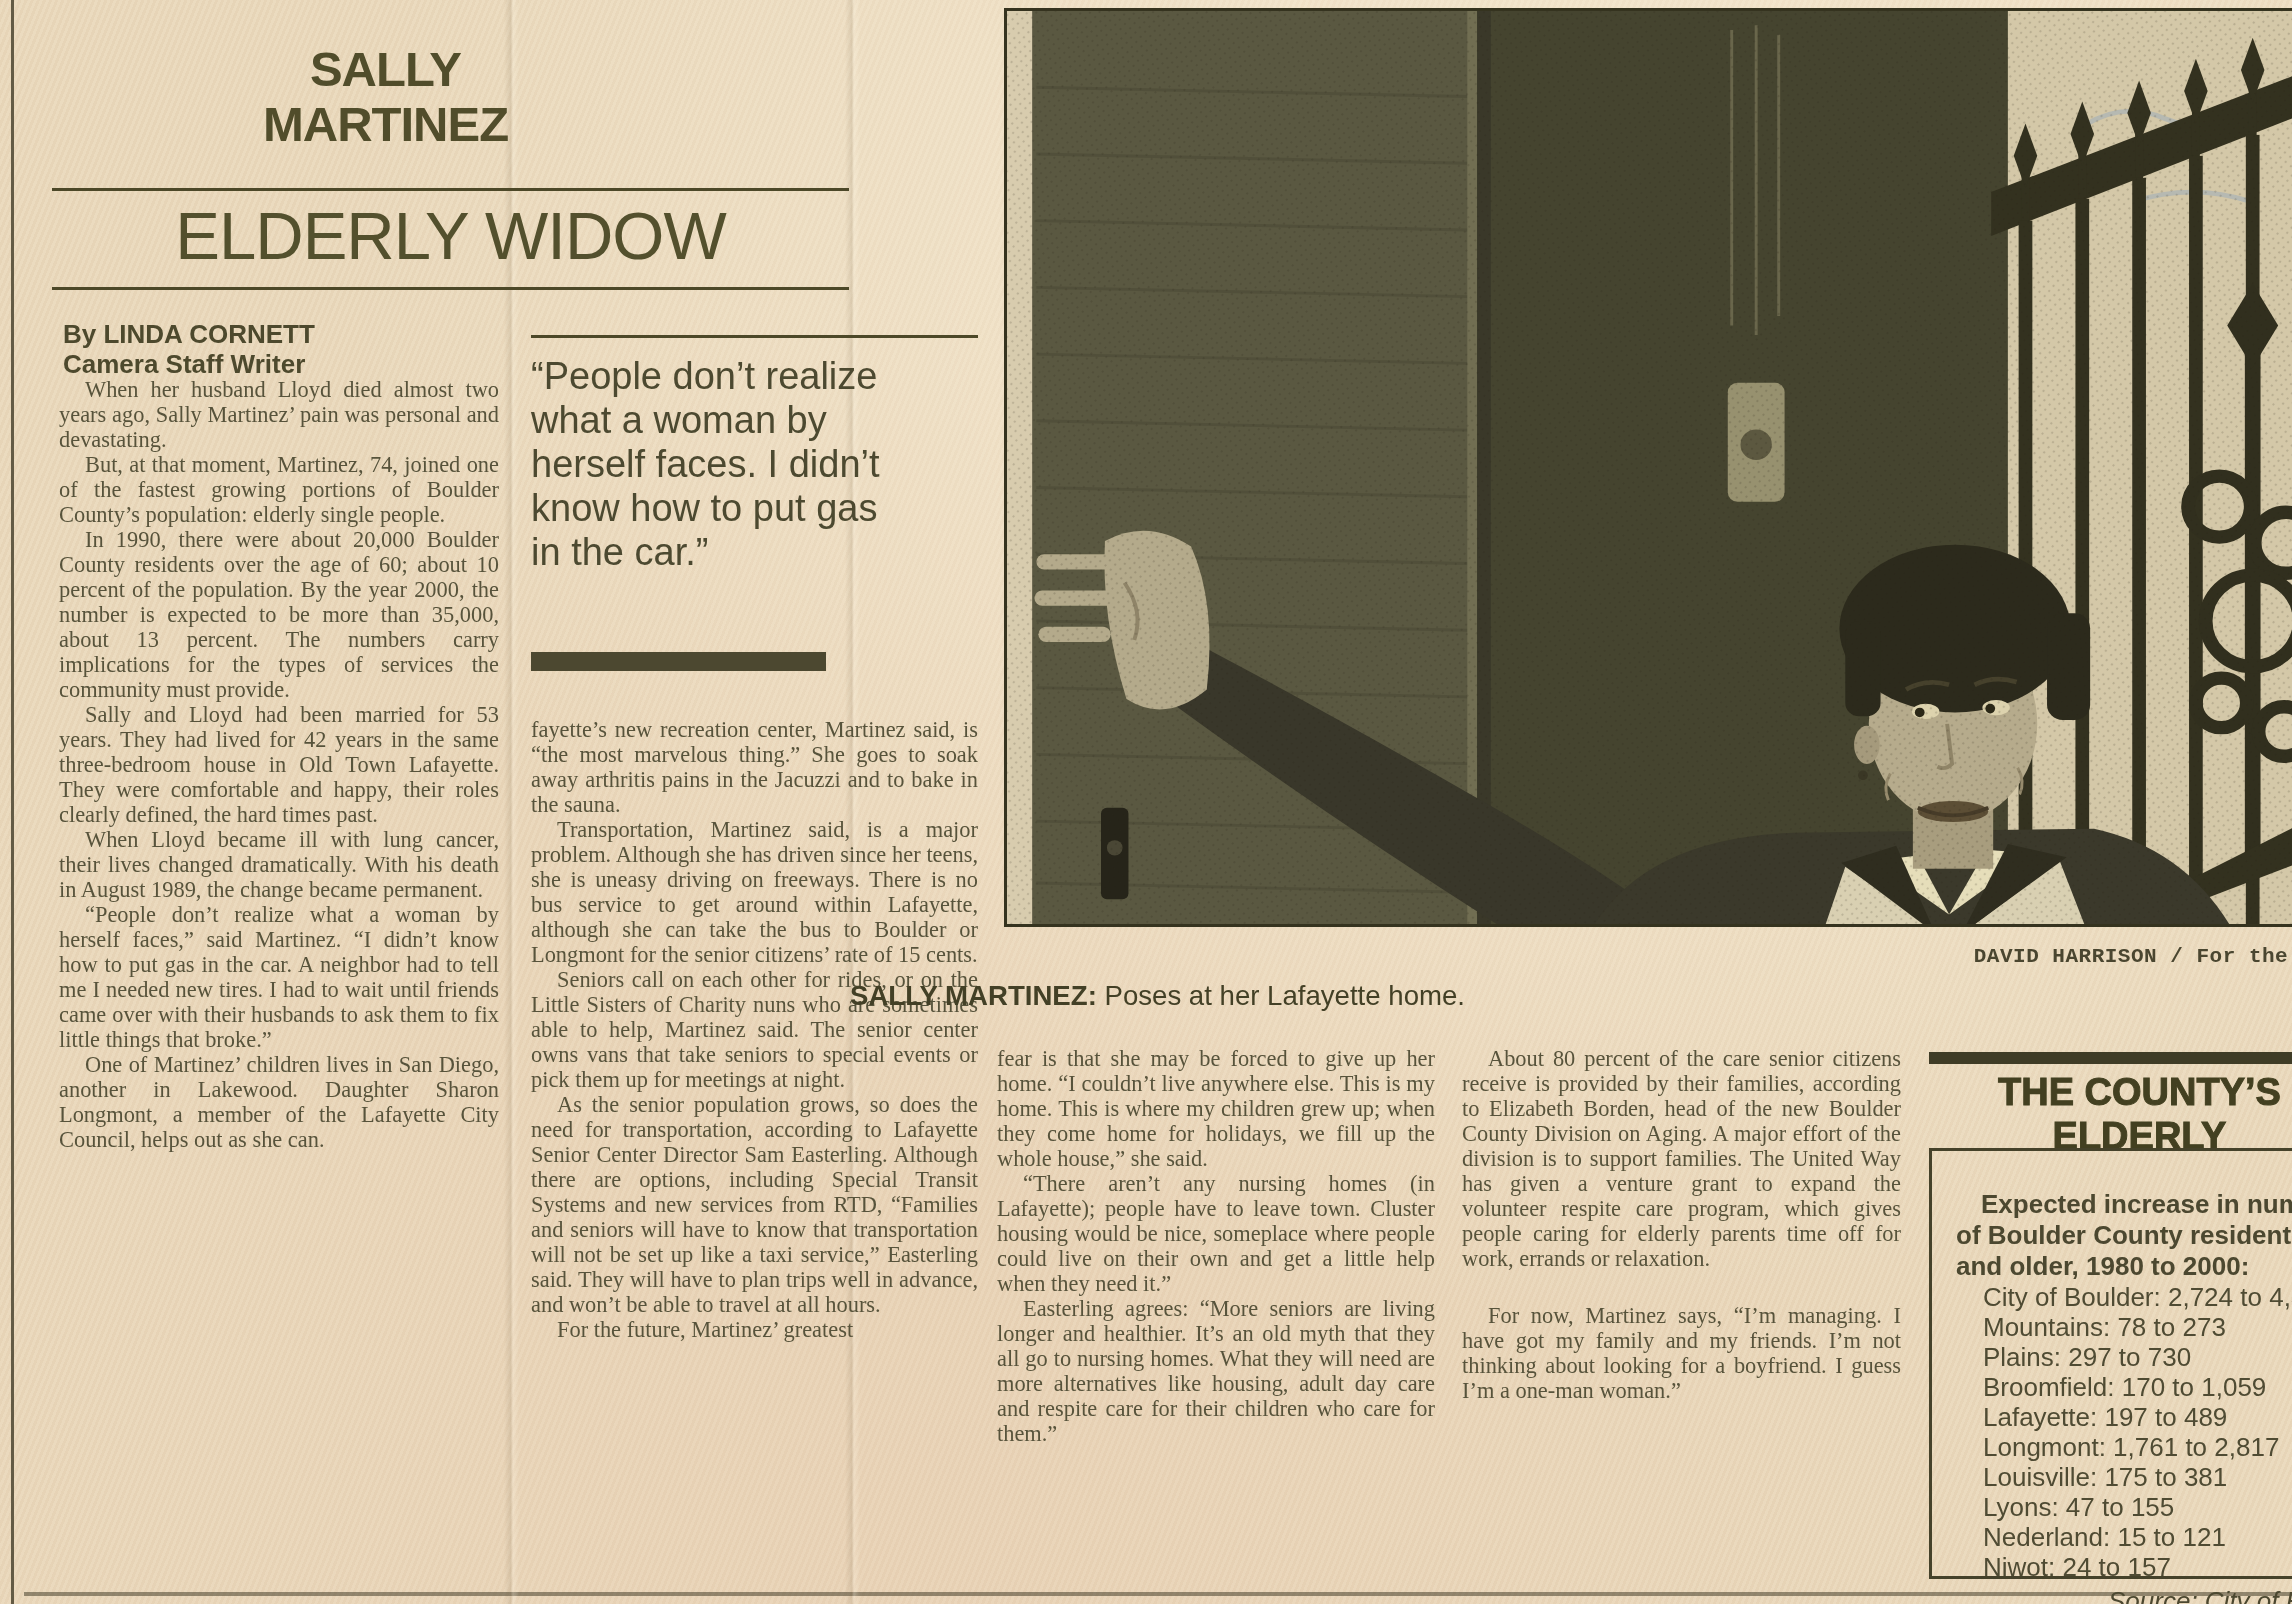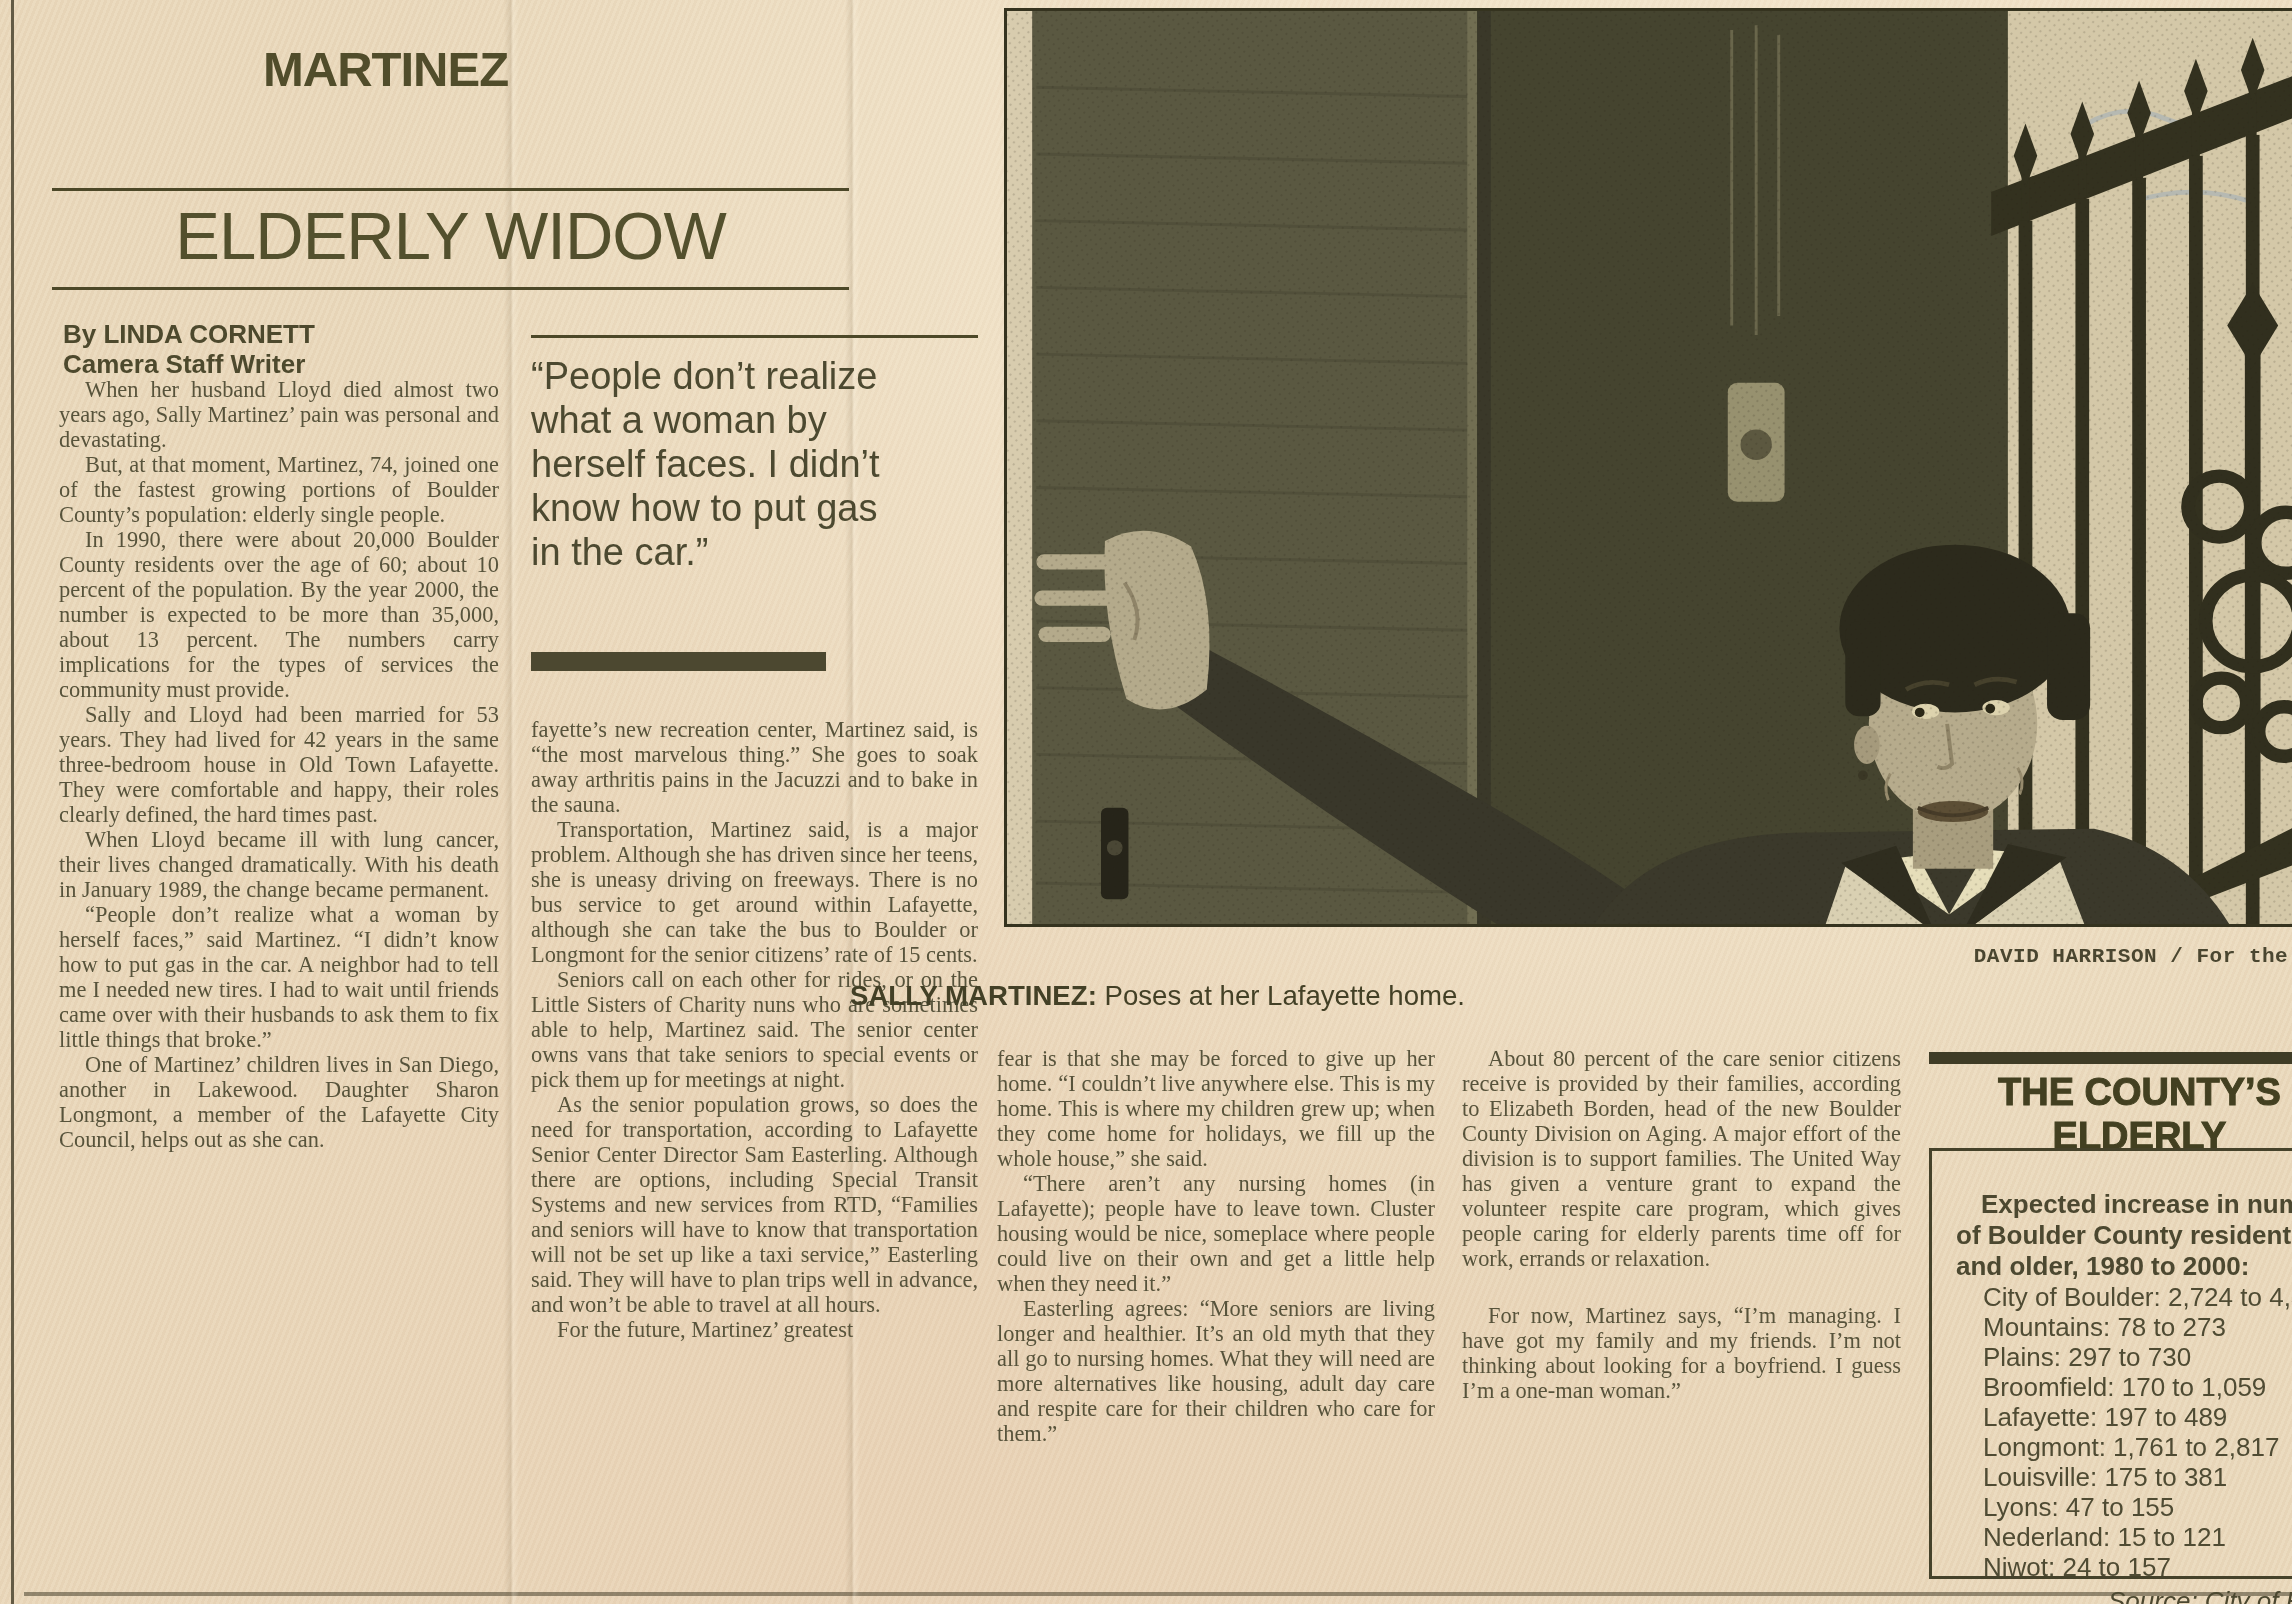--- a/index.html
+++ b/index.html
@@ -90,37 +90,38 @@
 <body>
 
 <div class="page">
 
   <div class="abs edge-left"></div>
   <div class="abs edge-bottom"></div>
   <div class="abs crease" style="left:504px;"></div>
   <div class="abs crease" style="left:845px;"></div>
 
   <div class="abs headline">
+    <div>SALLY</div>
     <div>MARTINEZ</div>
   </div>
   <div class="abs rule" style="left:52px;top:188px;width:797px;"></div>
   <div class="abs subhead">ELDERLY WIDOW</div>
   <div class="abs rule" style="left:52px;top:287px;width:797px;"></div>
 
   <div class="abs byline">
     <div>By LINDA CORNETT</div>
     <div>Camera Staff Writer</div>
   </div>
 
   <div class="abs col col1">
     <p class="par ind">When her husband Lloyd died almost two years ago, Sally Martinez’ pain was personal and devastating.</p>
     <p class="par ind">But, at that moment, Martinez, 74, joined one of the fastest growing portions of Boulder County’s population: elderly single people.</p>
     <p class="par ind">In 1990, there were about 20,000 Boulder County residents over the age of 60; about 10 percent of the population. By the year 2000, the number is expected to be more than 35,000, about 13 percent. The numbers carry implications for the types of services the community must provide.</p>
     <p class="par ind">Sally and Lloyd had been married for 53 years. They had lived for 42 years in the same three-bedroom house in Old Town Lafayette. They were comfortable and happy, their roles clearly defined, the hard times past.</p>
-    <p class="par ind">When Lloyd became ill with lung cancer, their lives changed dramatically. With his death in January 1989, the change became permanent.</p>
+    <p class="par ind">When Lloyd became ill with lung cancer, their lives changed dramatically. With his death in August 1989, the change became permanent.</p>
     <p class="par ind">“People don’t realize what a woman by herself faces,” said Martinez. “I didn’t know how to put gas in the car. A neighbor had to tell me I needed new tires. I had to wait until friends came over with their husbands to ask them to fix little things that broke.”</p>
     <p class="par ind">One of Martinez’ children lives in San Diego, another in Lakewood. Daughter Sharon Longmont, a member of the Lafayette City Council, helps out as she can.</p>
   </div>
 
   <div class="abs rule pq-rule"></div>
   <div class="abs pull-quote">“People don’t realize what a woman by herself faces. I didn’t know how to put gas in the car.”</div>
   <div class="abs pq-bar"></div>
 
   <div class="abs col col2">
     <p class="par">fayette’s new recreation center, Martinez said, is “the most marvelous thing.” She goes to soak away arthritis pains in the Jacuzzi and to bake in the sauna.</p>

